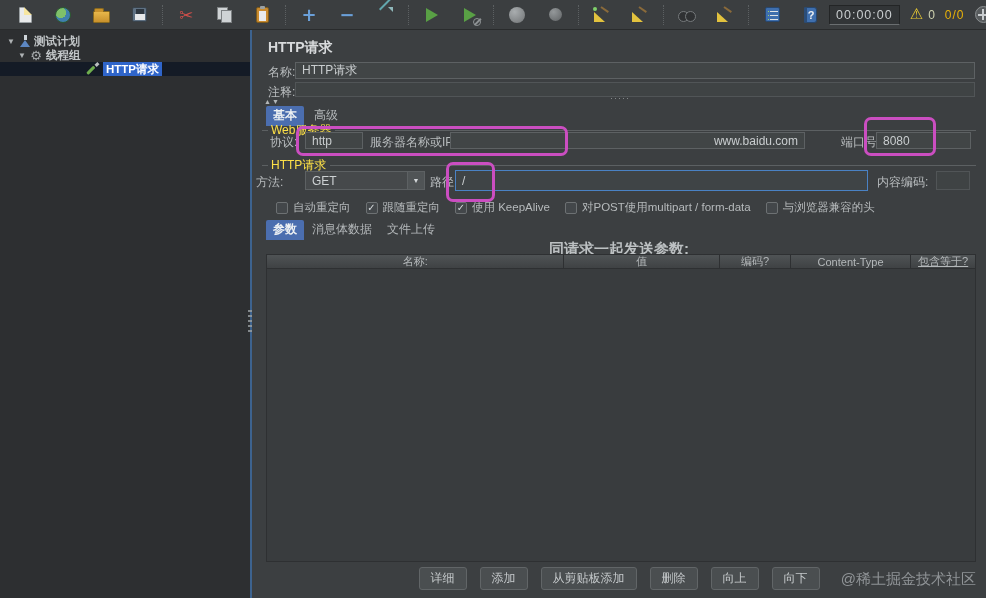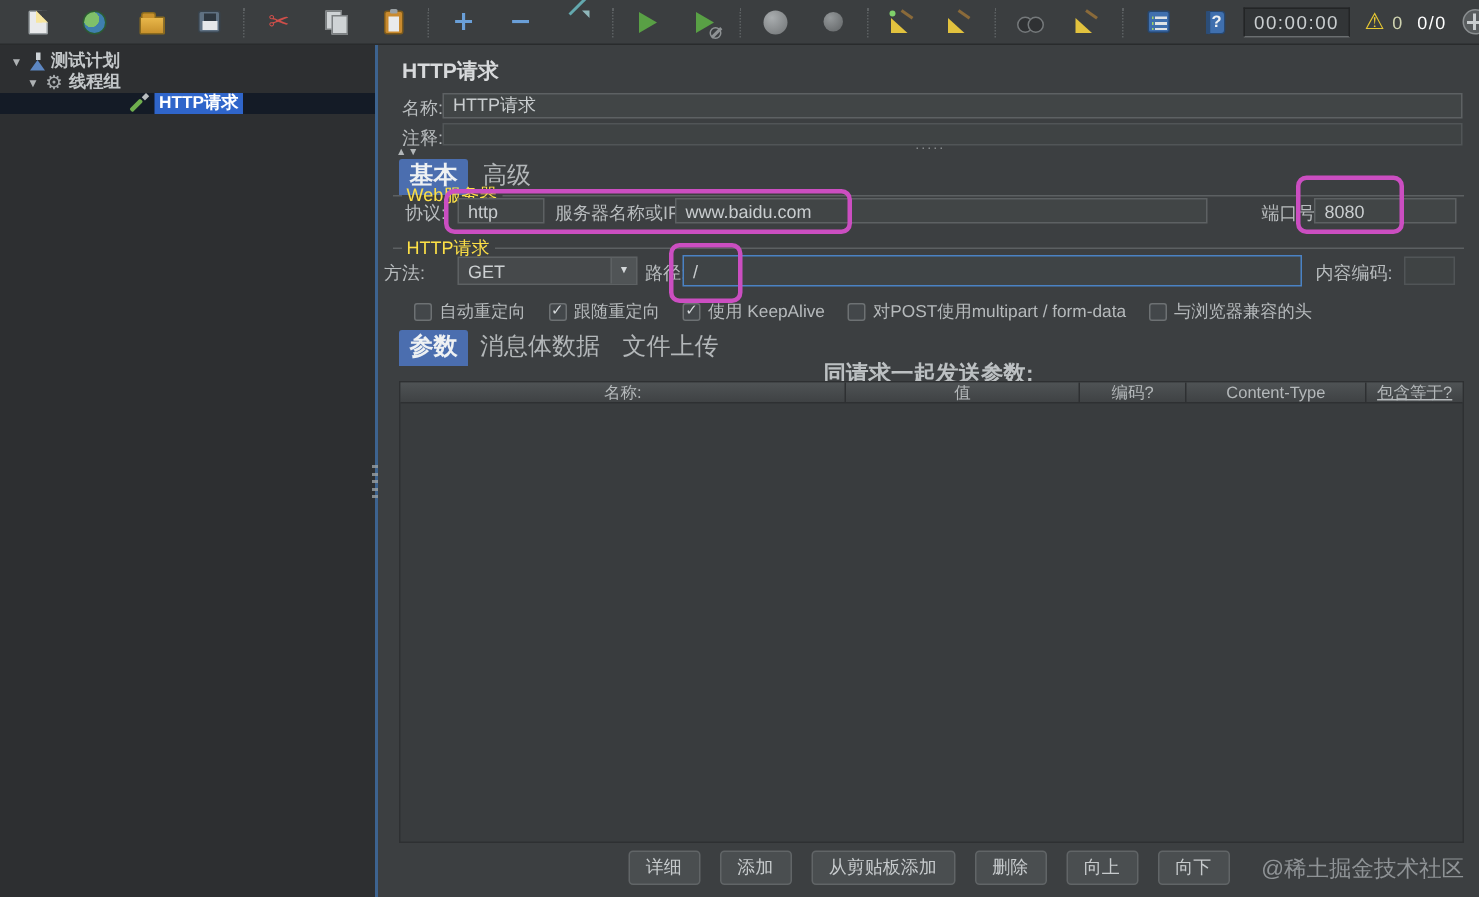--- a/index.html
+++ b/index.html
@@ -57,21 +57,21 @@
   .ic-toggle { position:relative; width:16px; height:16px; }
   .ic-toggle::before { content:""; position:absolute; left:2px; top:2px; width:15px; height:2px; background:#63a8ae; transform:rotate(-45deg); transform-origin:left top; }
   .ic-toggle::after { content:""; position:absolute; right:0; top:0; width:0; height:0;
         border-top:5px solid #8fb7ba; border-left:5px solid transparent; }
   .tb-right { margin-left:auto; display:flex; align-items:center; gap:10px; }
   .timerbox { background:#323537; border:1px solid #232526; border-bottom-color:#6a6e70; padding:2px 6px;
         color:#c9cdcf; letter-spacing:1px; font-size:12.5px; }
   .warnwrap { display:flex; align-items:center; gap:5px; }
   .g-warn { color:#e7c832; font-size:15px; line-height:1; }
   .warncount { color:#cfd3b0; }
-  .threads { color:#ffffff; letter-spacing:1px; }
+  .threads { color:#eab308; letter-spacing:1px; }
   .ic-target { width:17px; height:17px; border-radius:50%; background:#585c5e; border:1px solid #8b8f91; position:relative; }
   .ic-target::before { content:""; position:absolute; left:50%; top:2px; bottom:2px; width:2px; margin-left:-1px; background:#c9cdcf; }
   .ic-target::after { content:""; position:absolute; top:50%; left:2px; right:2px; height:2px; margin-top:-1px; background:#c9cdcf; }
 
   
   .body { display:flex; height:568px; }
   .tree-panel { position:relative; width:250px; height:100%; background:#2d2f31; flex:0 0 auto; }
   .vdivider { width:2px; background:#3d638f; flex:0 0 auto; position:relative; cursor:col-resize; }
   .vdivider .grip { position:absolute; top:280px; left:-2px; width:6px; height:22px;
         background:repeating-linear-gradient(#9aa0a3 0 2px, transparent 2px 5px); opacity:.8; }
@@ -97,21 +97,21 @@
   .panel-title { left:16px; top:9px; font-size:14px; font-weight:bold; color:#d8dadc; }
   .lbl { color:#b8bcbe; font-size:12px; white-space:nowrap; }
   .field { background:#414546; border:1px solid #5d6163; color:#c9cdcf; font-size:12px;
            display:flex; align-items:center; padding:0 6px; height:17px; }
   .field.empty { background:#3f4344; border-color:#515557; }
   .field.focusblue { border:1px solid #4a82c4; height:21px; background:#3f4446; }
   .mini-arrows { font-size:7px; color:#b3b7b9; letter-spacing:1px; }
   .h-grip { color:#8f9395; font-size:9px; letter-spacing:1px; }
 
   .tab { display:inline-flex; align-items:center; justify-content:center; padding:1px 7px 2px;
-         color:#b3b7b9; font-size:16px; border-radius:2px 2px 0 0; cursor:default; }
+         color:#b3b7b9; font-size:12px; border-radius:2px 2px 0 0; cursor:default; }
   .tab.selected { background:#4b6eaf; color:#eef1f3; font-weight:bold; }
 
   .group-head { display:flex; align-items:center; }
   .group-head .pre { width:6px; border-top:1px solid #5c6062; margin-right:3px; }
   .group-head .post { flex:1; border-top:1px solid #5c6062; margin-left:4px; }
   .group-title { color:#fde047; font-size:12px; white-space:nowrap; }
 
   .combo { background:#46494b; border:1px solid #5d6163; height:19px; display:flex; align-items:stretch; color:#cdd1d3; }
   .combo .val { flex:1; display:flex; align-items:center; padding:0 6px; font-size:12px; }
   .combo .arrow { width:17px; background:#505456; border-left:1px solid #5d6163; display:flex; align-items:center; justify-content:center; font-size:7px; color:#d4d8da; }
@@ -290,21 +290,21 @@
       <div class="abs group-head" style="left:10px; top:92px; right:10px;">
         <span class="pre"></span>
         <span class="group-title">Web服务器</span>
         <span class="post"></span>
       </div>
       <div class="abs lbl" style="left:18px; top:104px;">协议:</div>
       <div class="abs field" style="left:53px; top:102px; width:58px;">
         <span>http</span>
       </div>
       <div class="abs lbl" style="left:118px; top:104px;">服务器名称或IP:</div>
-      <div class="abs field" style="left:198px; top:102px; width:355px;">
+      <div class="abs field" style="left:198px; top:102px; width:355px;justify-content:flex-end;">
         <span>www.baidu.com</span>
       </div>
       <div class="abs lbl" style="left:589px; top:104px;">端口号:</div>
       <div class="abs field" style="left:624px; top:102px; width:95px;">
         <span>8080</span>
       </div>
 
       <div class="abs group-head" style="left:10px; top:127px; right:10px;">
         <span class="pre"></span>
         <span class="group-title">HTTP请求</span>

